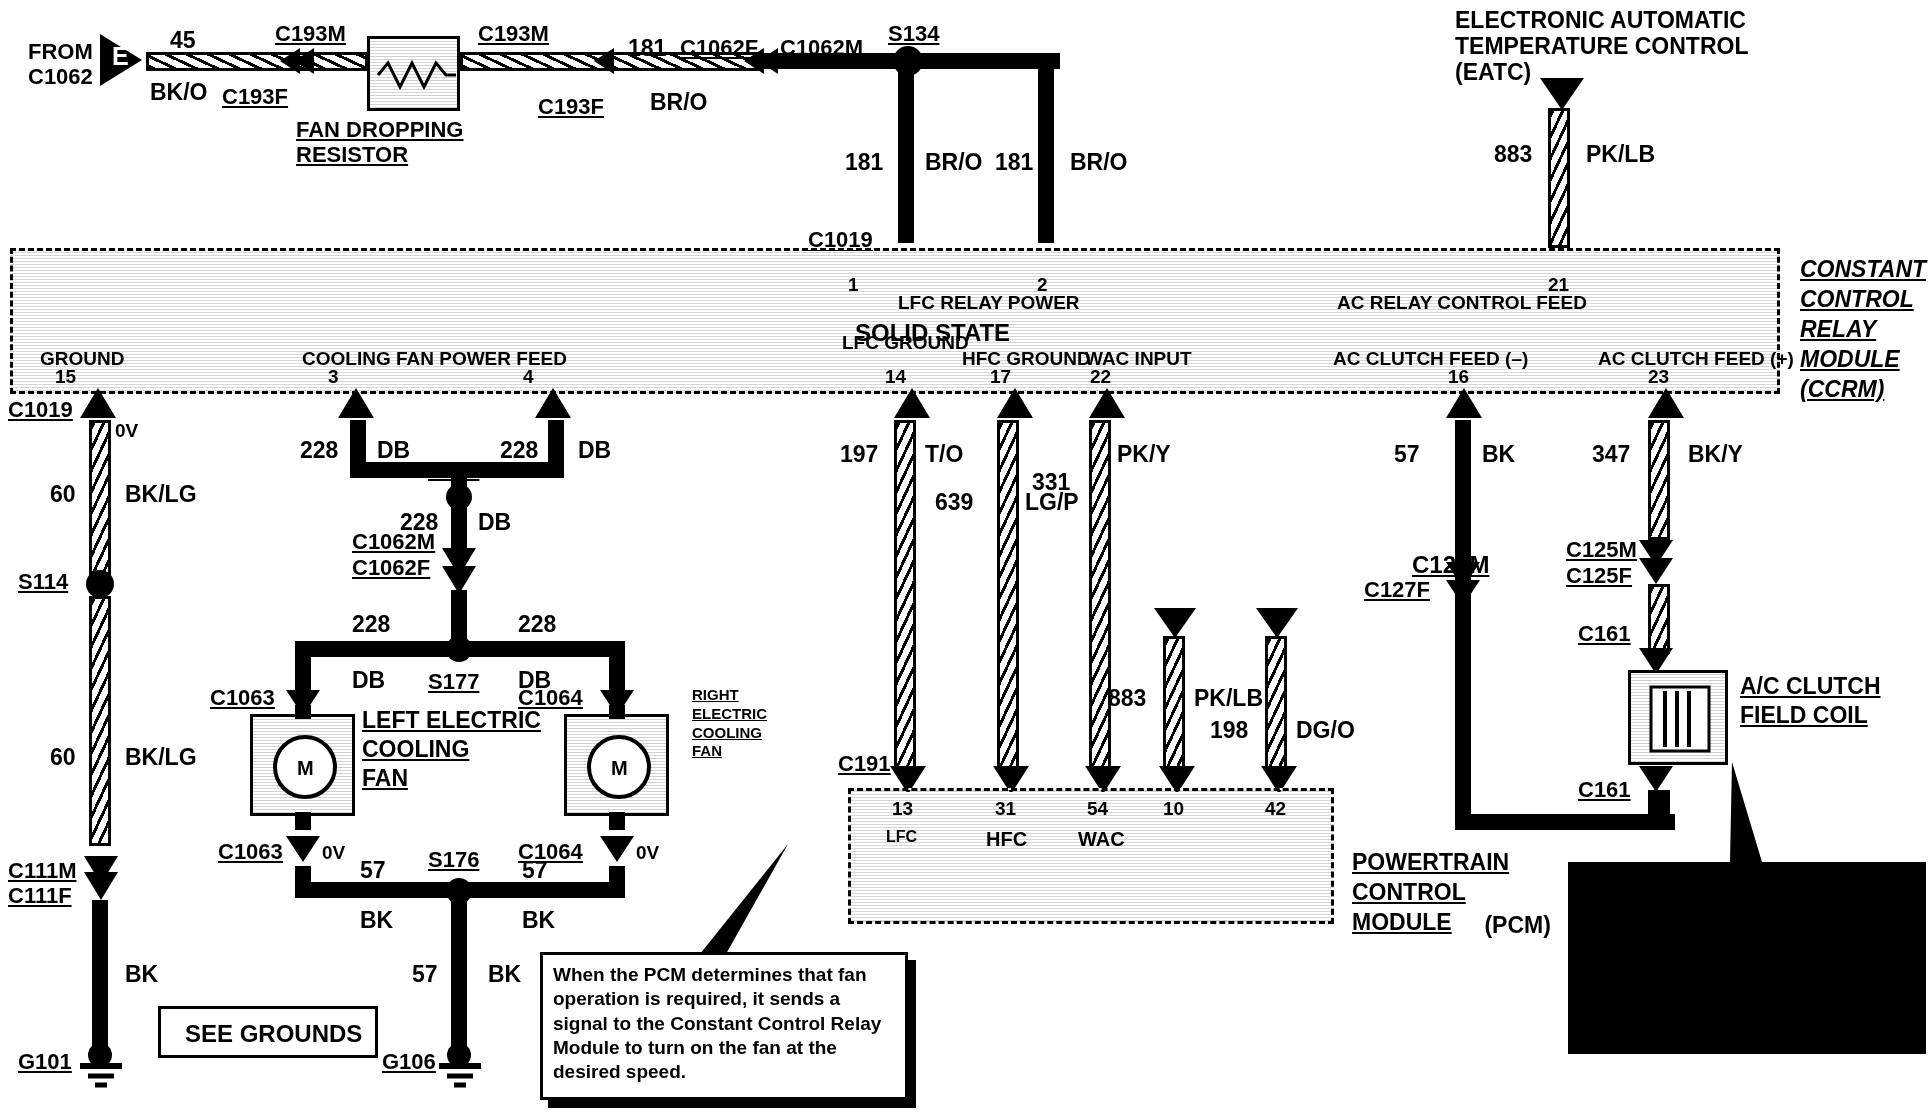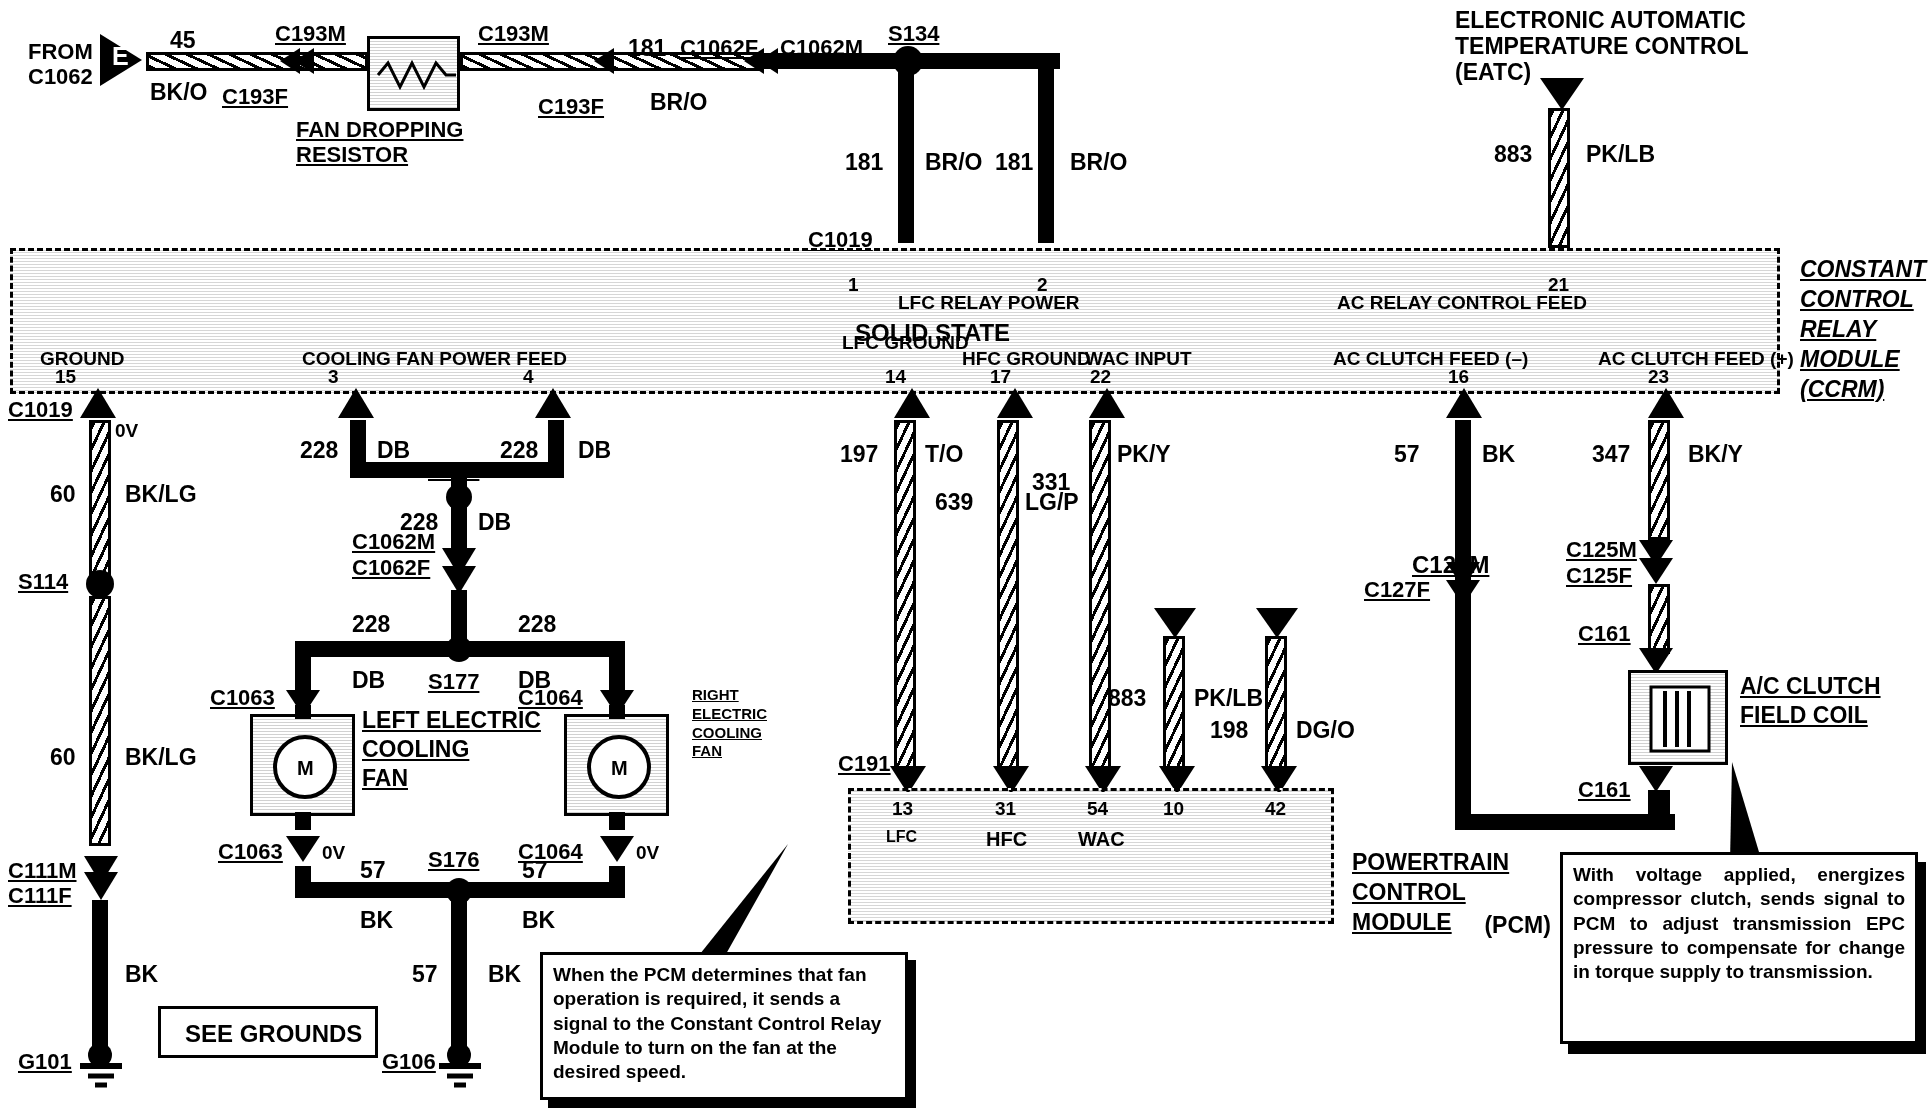--- a/index.html
+++ b/index.html
@@ -389,15 +389,14 @@
   <div class="lbl u" style="left:1578px;top:778px;font-size:22px;">C161</div>
   <svg style="left:1639px;top:766px;" width="38" height="30">
       <polygon points="0,0 34,0 17,26" fill="#000"></polygon>
     </svg>
   <div class="wire" style="left:1648px;top:790px;width:22px;height:34px;"></div>
 
   <div class="shadow" style="left:1568px;top:862px;width:358px;height:192px;"></div>
   <svg style="left:1730px;top:756px;" width="130" height="130">
     <polygon points="0,106 32,106 2,6" fill="#000"></polygon>
   </svg>
-  <div class="callout" style="left:1560px;top:852px;width:358px;height:192px;text-align:justify;">With voltage applied, energizes compressor clutch, sends signal to PCM to adjust transmission EPC pressure to compensate for change in torque supply to transmission.</div>
 
 </div>
 
 </body></html>

